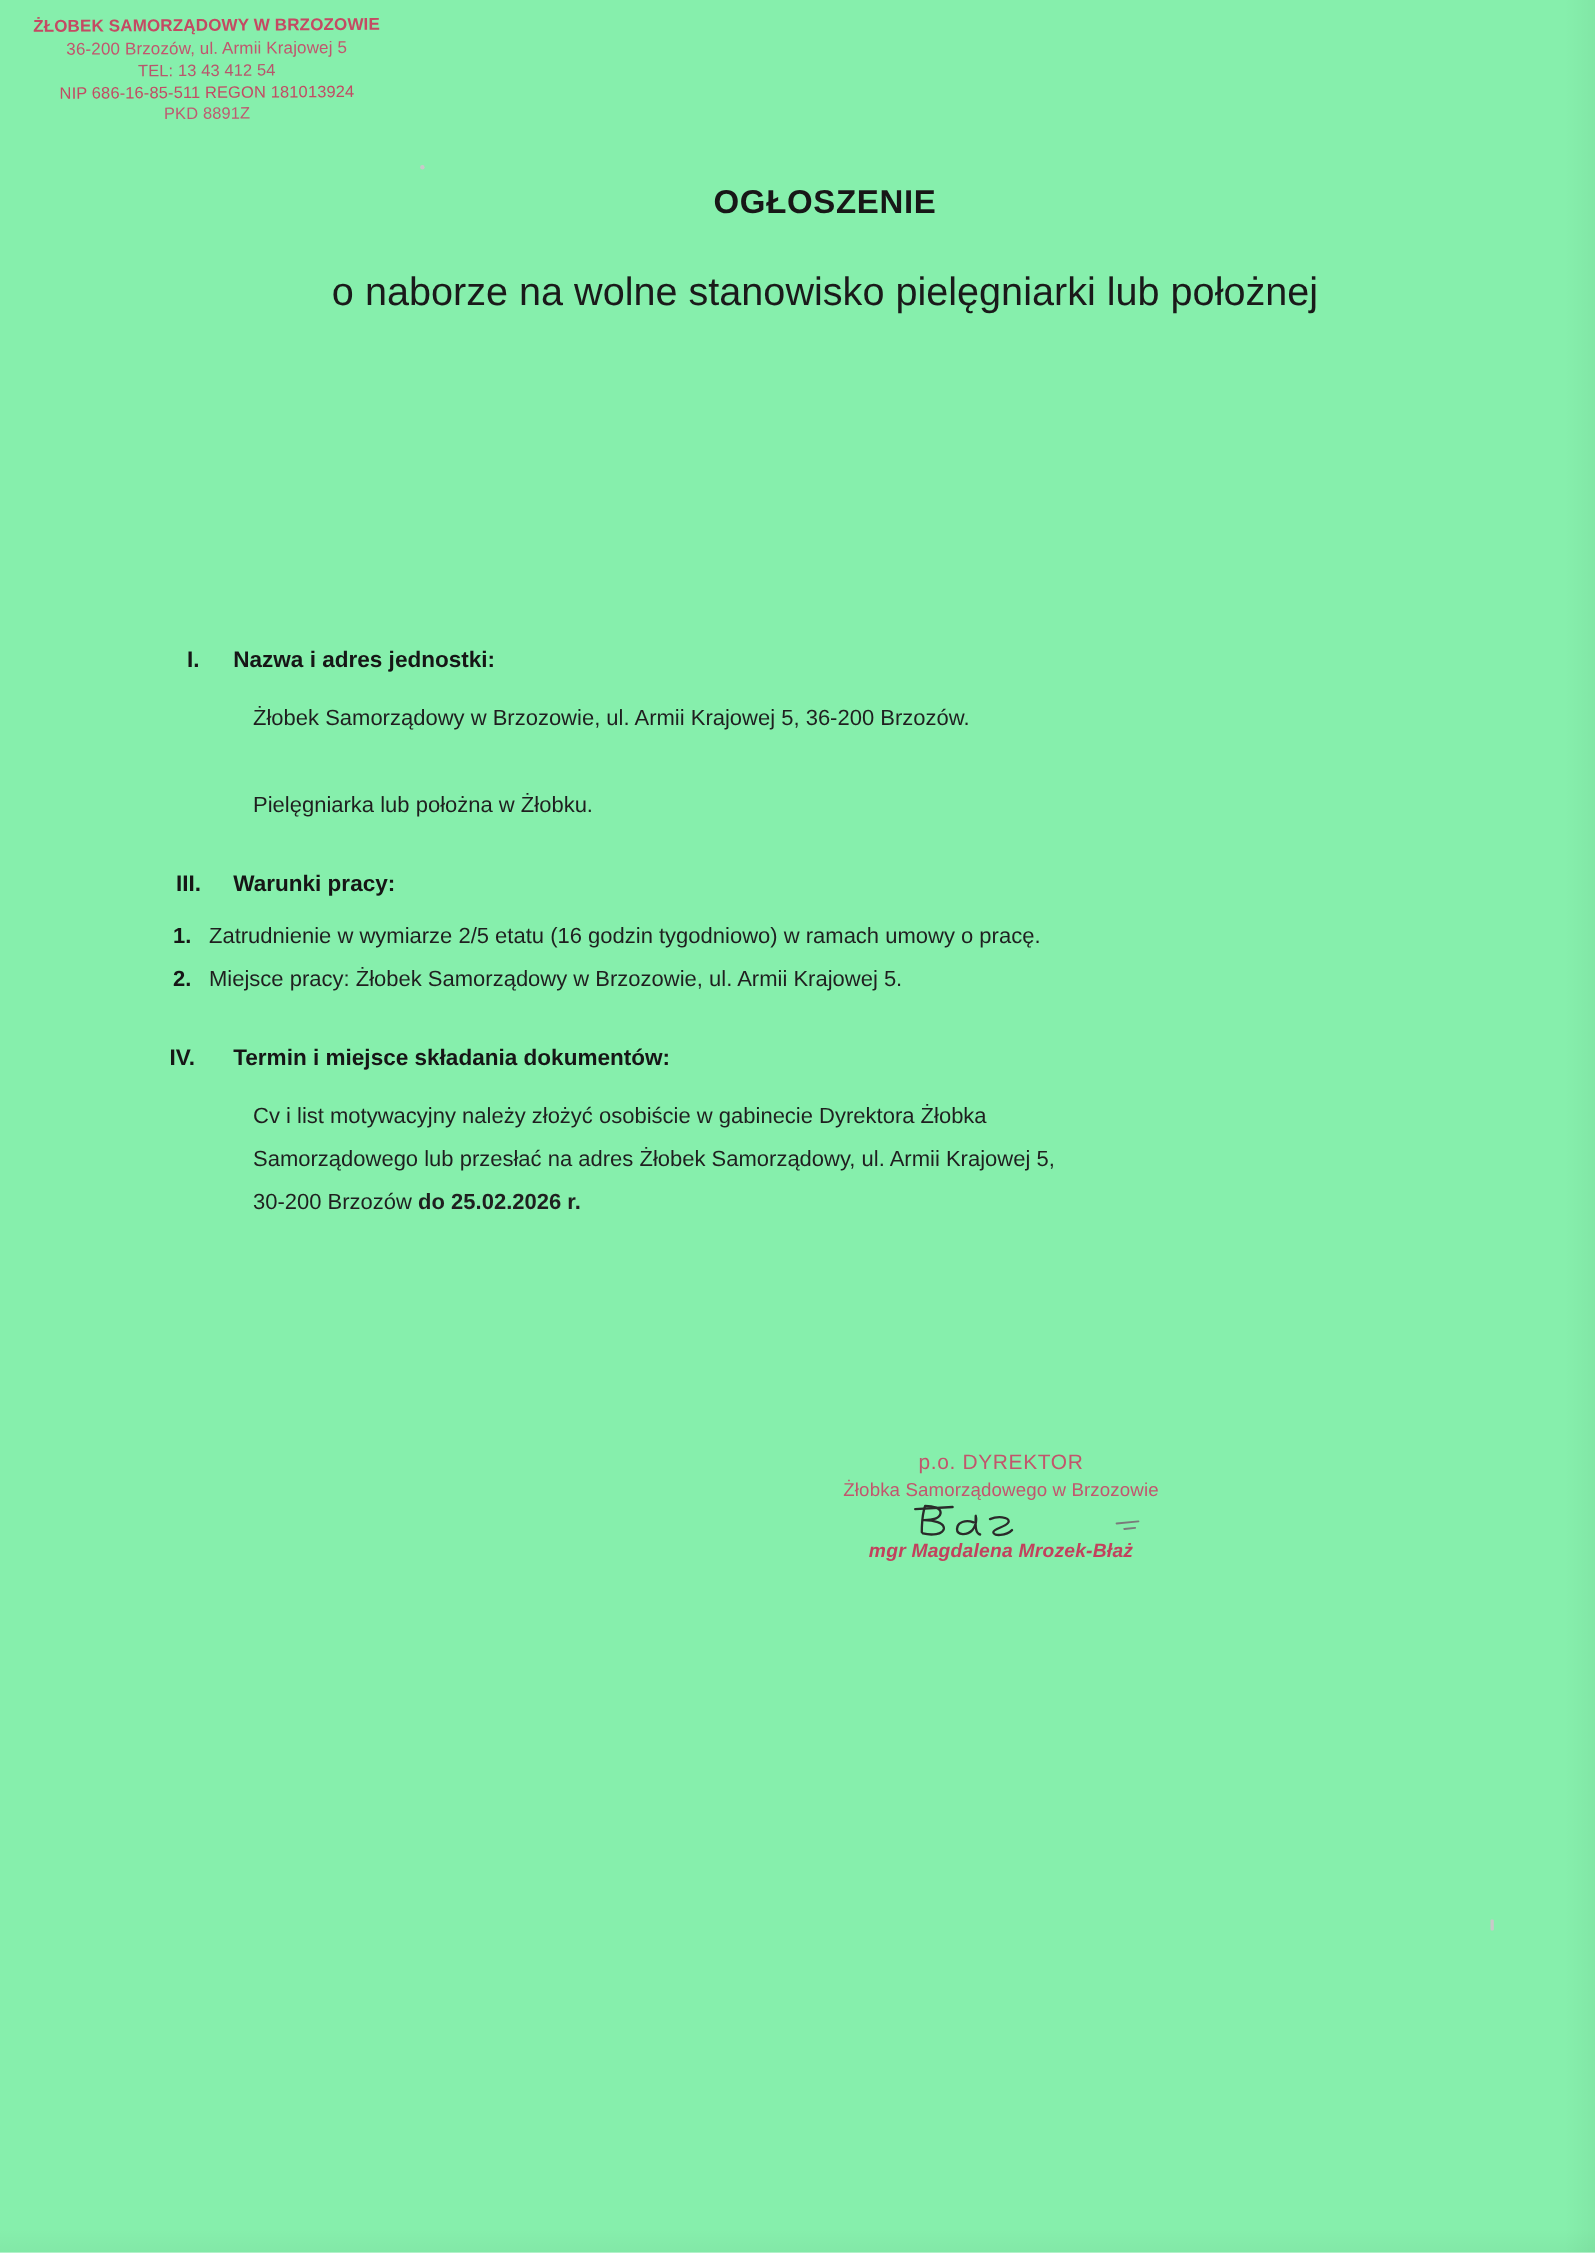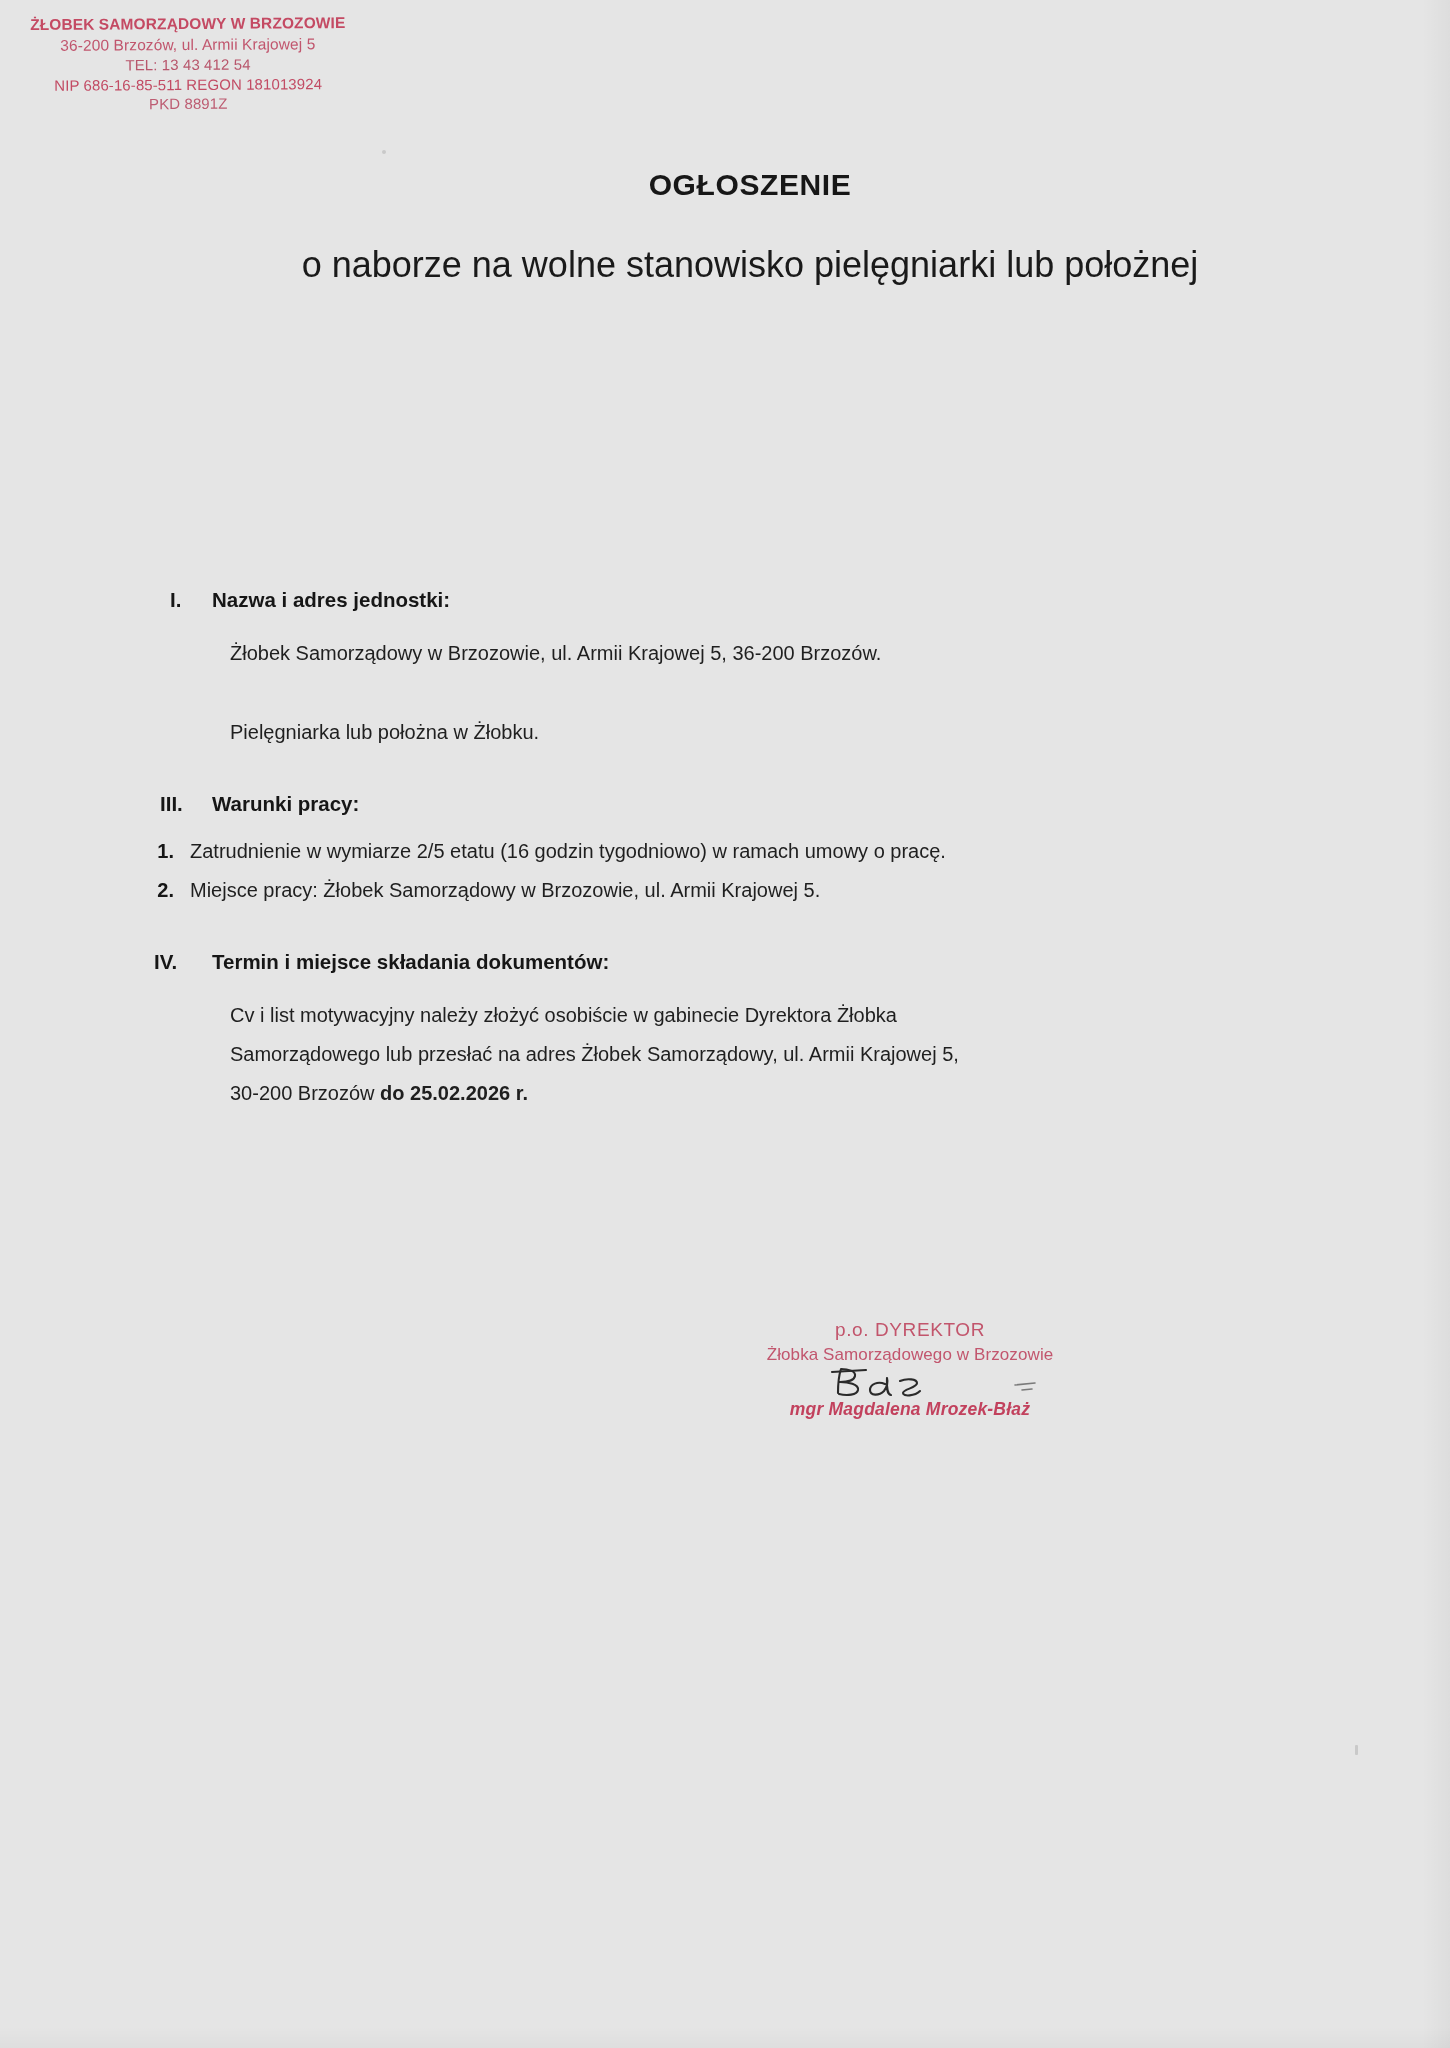--- a/index.html
+++ b/index.html
@@ -8,21 +8,21 @@
     background: #ffffff;
   }
   body {
     font-family: "Liberation Sans", sans-serif;
     color: #1b1b1b;
   }
   .page {
     position: relative;
     width: 1450px;
     height: 2048px;
-    background: #e5e5e5;
+    background: #86efac;
     overflow: hidden;
     box-sizing: border-box;
   }
 
   
   .paper-edge-right {
     position: absolute;
     top: 0;
     right: 0;
     width: 28px;

